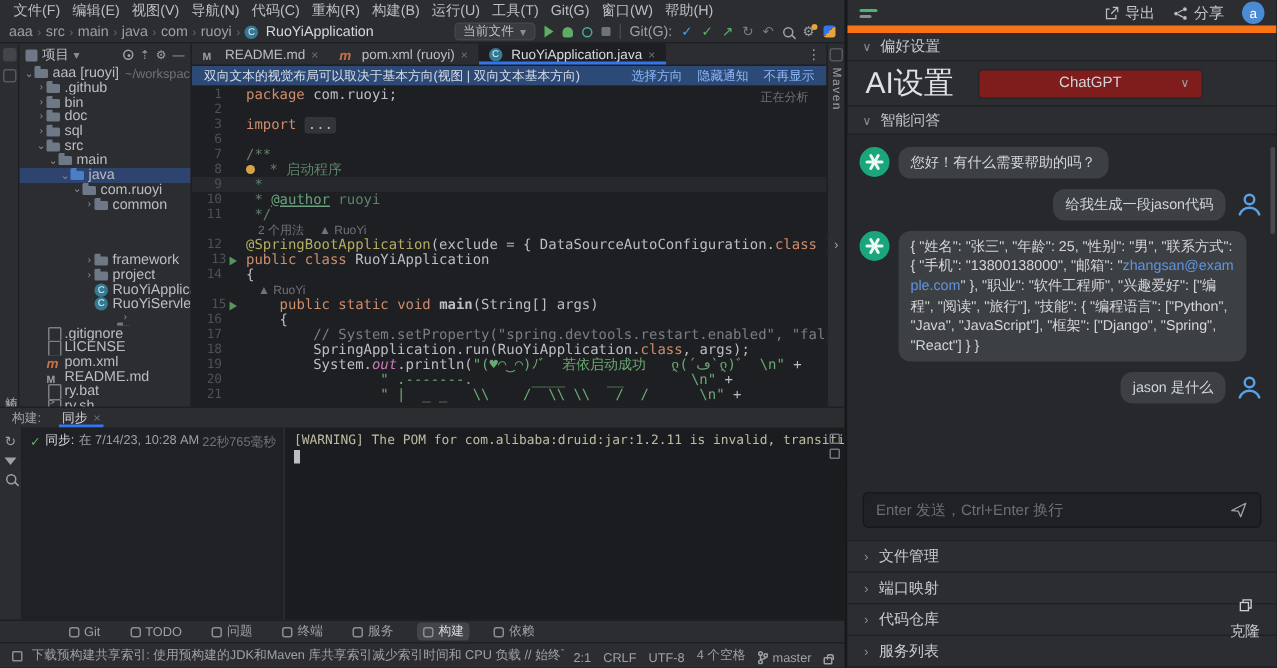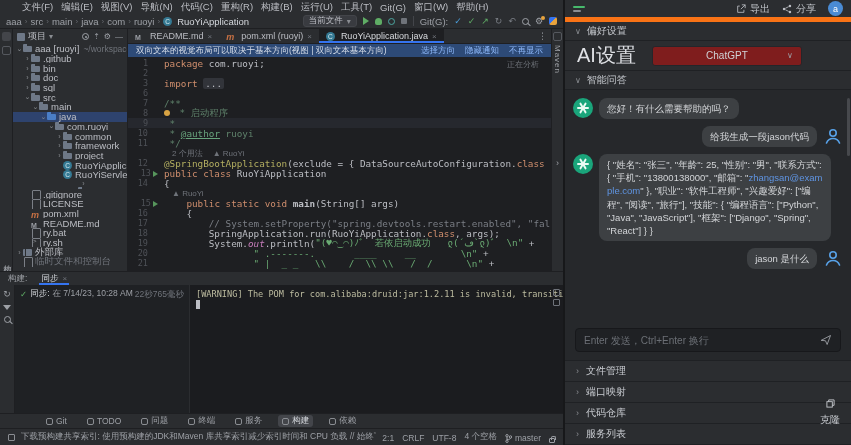--- a/index.html
+++ b/index.html
@@ -2,21 +2,21 @@
 <html><head>
 <meta charset="utf-8">
 <style>
   * { margin:0; padding:0; box-sizing:border-box; }
   html,body { width:851px; height:445px; overflow:hidden; background:#1e1f22;
     font-family:"Liberation Sans", sans-serif; }
   .screen { width:851px; height:445px; display:flex; }
 
   
   .ide { width:563px; display:flex; flex-direction:column; background:#2b2d30; }
-  .menubar { height:14px; display:flex; align-items:center; padding-left:18px;
+  .menubar { height:14px; display:flex; align-items:center; padding-left:5px;
     font-size:9.5px; color:#bcbec4; background:#2b2d30; }
   .menu-item { padding:0 4px; white-space:nowrap; }
   .toolbar { height:15px; background:#2b2d30; border-bottom:1px solid #1e1f22;
     display:flex; align-items:center; justify-content:space-between; padding:0 6px; font-size:9.5px; }
   .breadcrumb { display:flex; align-items:center; gap:3px; color:#9da0a6; white-space:nowrap; }
   .crumb-sep { color:#63666c; font-size:8px; }
   .crumb-current { color:#d5d8dd; display:flex; align-items:center; gap:2px; }
   .tb-right { display:flex; align-items:center; gap:6px; color:#9da0a6; }
   .run-config { background:#393b40; border:1px solid #43454a; border-radius:3px;
     padding:0 5px; height:12px; display:flex; align-items:center; gap:4px; font-size:8.5px; color:#bcbec4; }
@@ -327,21 +327,21 @@
             <div class="tree-row" style="padding-left: 35px;">
               <span class="tree-chev">⌄</span>
               <span class="ic ic-package"></span>
               <span class="tree-label">com.ruoyi</span>
             </div>
             <div class="tree-row" style="padding-left: 43px;">
               <span class="tree-chev">›</span>
               <span class="ic ic-package"></span>
               <span class="tree-label">common</span>
             </div>
-            <div class="tree-row" style="padding-left: 43px;">
+            <div class="tree-row" style="padding-left: 43px; margin-top: 28px;">
               <span class="tree-chev">›</span>
               <span class="ic ic-package"></span>
               <span class="tree-label">framework</span>
             </div>
             <div class="tree-row" style="padding-left: 43px;">
               <span class="tree-chev">›</span>
               <span class="ic ic-package"></span>
               <span class="tree-label">project</span>
             </div>
             <div class="tree-row" style="padding-left: 43px;">

